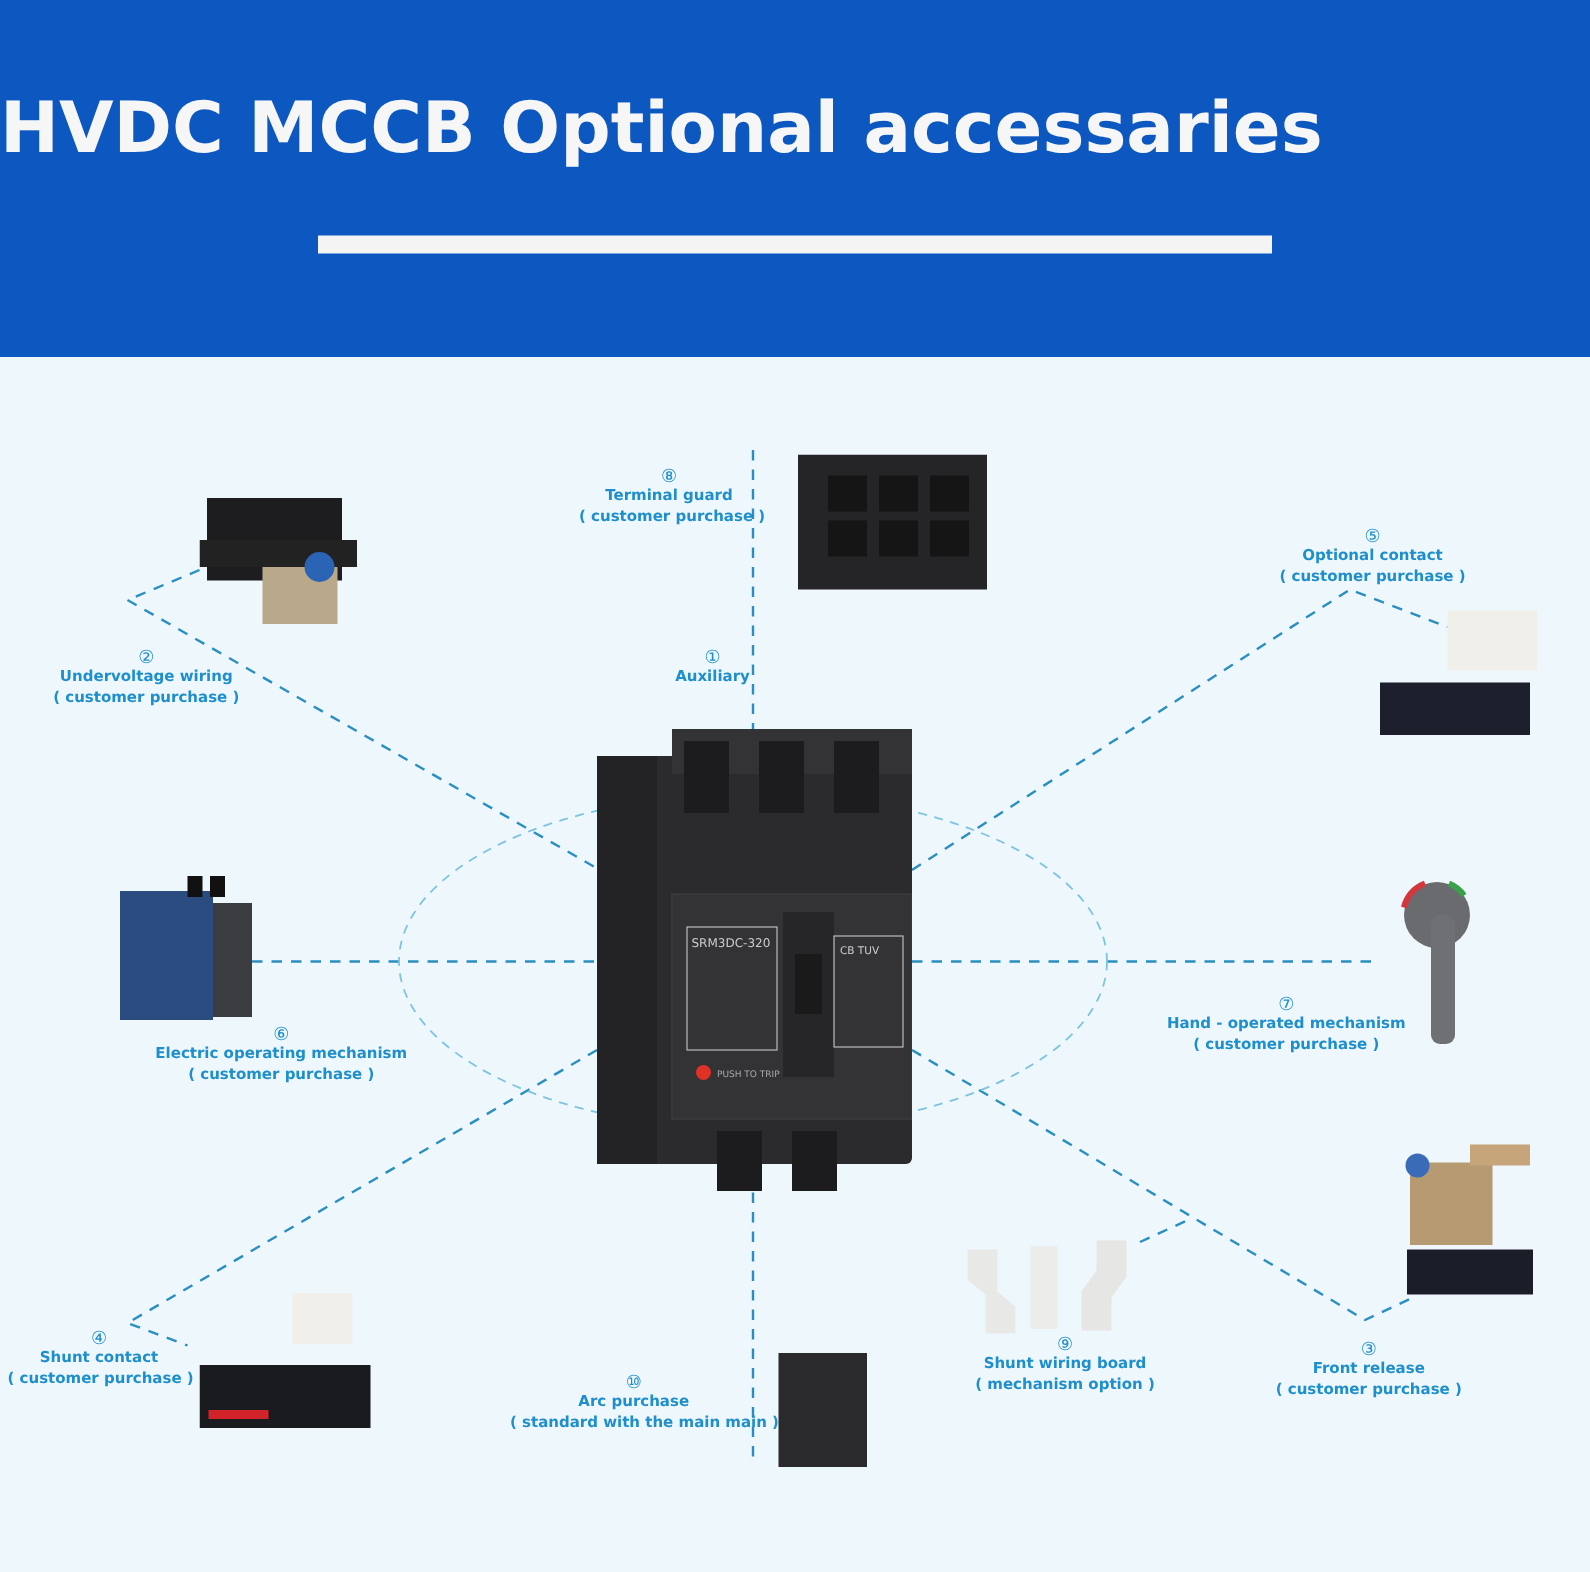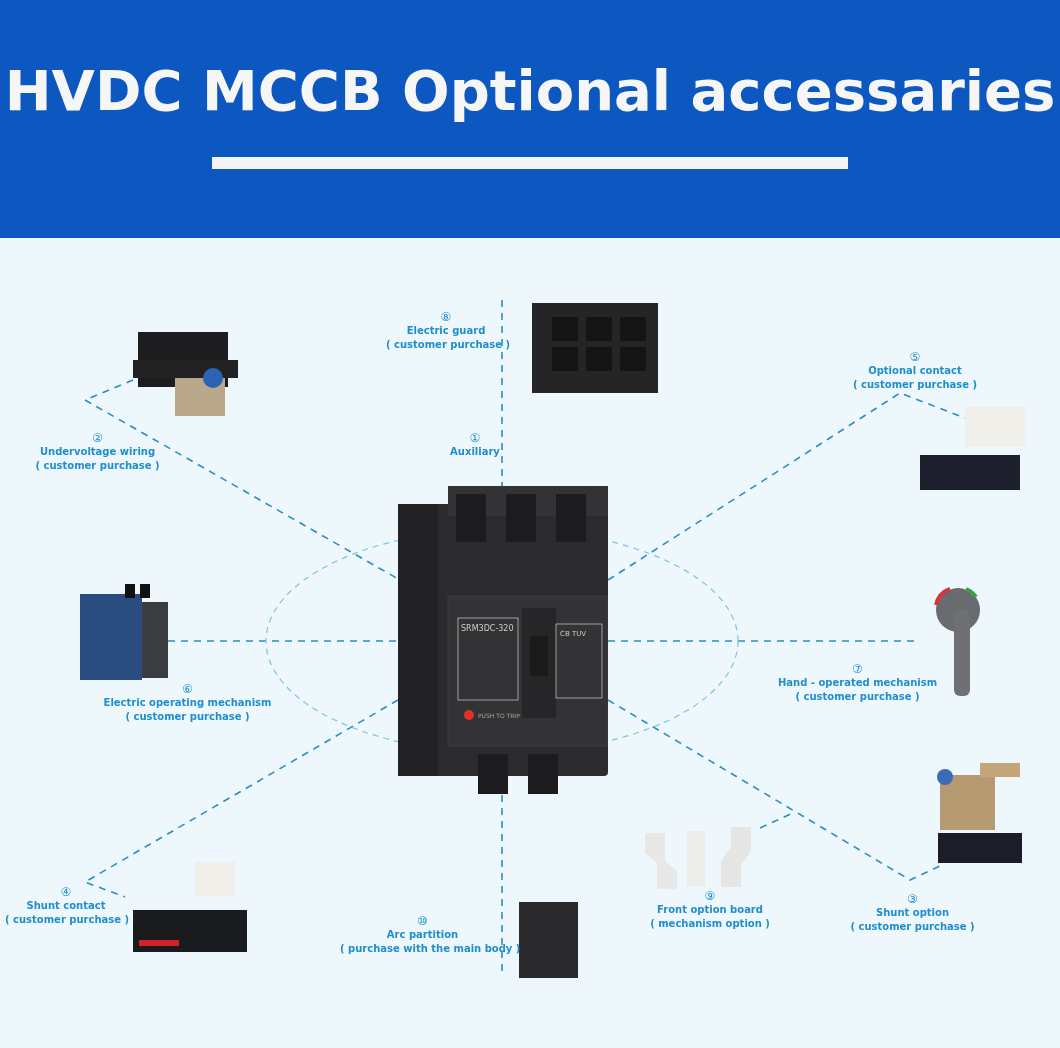--- a/index.html
+++ b/index.html
@@ -1,19 +1,19 @@
 <!DOCTYPE html>
 <html><head>
 <meta charset="utf-8">
 <style>
   * { box-sizing: border-box; margin: 0; padding: 0; }
   html, body { width: 1060px; height: 1048px; overflow: hidden; }
   body { background: #eef7fc; font-family: "DejaVu Sans", sans-serif; position: relative; }
   .banner { position: absolute; left: 0; top: 0; width: 1060px; height: 238px; background: #0c57c0; }
-  .banner h1 { position: absolute; left: 0; width: 1060px; top: 58px; text-align: center; color: #f6f6f6; font-size: 56px; font-weight: bold; letter-spacing: 0px; font-family: "DejaVu Sans", sans-serif; }
+  .banner h1 { position: absolute; left: 0; width: 1060px; top: 58px; color: #f6f6f6; font-size: 47px; font-weight: bold; letter-spacing: 0px; font-family: "DejaVu Sans", sans-serif; }
   .banner .bar { position: absolute; left: 212px; top: 157px; width: 636px; height: 12px; background: #f4f4f4; }
   svg.lines { position: absolute; left: 0; top: 0; width: 1060px; height: 1048px; }
   .label { position: absolute; text-align: center; color: #1e8fcc; font-weight: bold; font-size: 10px; line-height: 14px; }
   .label .num { display: block; font-size: 12px; line-height: 14px; font-weight: normal; }
   .label .name, .label .note { display: block; white-space: nowrap; }
   .part { position: absolute; text-decoration: underline; }
 </style>
 </head>
 <body>
 
@@ -135,21 +135,21 @@
       <path d="M2 8 h20 v28 l12 10 v18 h-20 v-26 l-12 -10z" fill="#e8e8e6"></path>
       <rect x="44" y="6" width="18" height="55" fill="#ececea"></rect>
       <path d="M88 2 h20 v24 l-10 14 v22 h-20 v-26 l10 -14z" fill="#e6e6e4"></path>
     </svg>
 </div>
 
 <div class="part" style="left:519px;top:902px;width:59px;height:76px;background:#2a2a2c;"></div>
 
 <div class="label" style="left:386px;top:310px;width:120px;">
   <span class="num">⑧</span>
-    <span class="name">Electric guard</span>
+    <span class="name">Terminal guard</span>
     <span class="note">( customer purchase )</span>
 </div>
 <div class="label" style="left:440px;top:431px;width:70px;">
   <span class="num">①</span>
     <span class="name">Auxiliary</span>
 </div>
 <div class="label" style="left:30px;top:431px;width:135px;">
   <span class="num">②</span>
     <span class="name">Undervoltage wiring</span>
     <span class="note">( customer purchase )</span>
@@ -169,25 +169,25 @@
     <span class="name">Hand - operated mechanism</span>
     <span class="note">( customer purchase )</span>
 </div>
 <div class="label" style="left:5px;top:885px;width:122px;">
   <span class="num">④</span>
     <span class="name">Shunt contact</span>
     <span class="note">( customer purchase )</span>
 </div>
 <div class="label" style="left:340px;top:914px;width:165px;">
   <span class="num">⑩</span>
-    <span class="name">Arc partition</span>
-    <span class="note">( purchase with the main body )</span>
+    <span class="name">Arc purchase</span>
+    <span class="note">( standard with the main main )</span>
 </div>
 <div class="label" style="left:650px;top:889px;width:120px;">
   <span class="num">⑨</span>
-    <span class="name">Front option board</span>
+    <span class="name">Shunt wiring board</span>
     <span class="note">( mechanism option )</span>
 </div>
 <div class="label" style="left:850px;top:892px;width:125px;">
   <span class="num">③</span>
-    <span class="name">Shunt option</span>
+    <span class="name">Front release</span>
     <span class="note">( customer purchase )</span>
 </div>
 
 </body></html>

